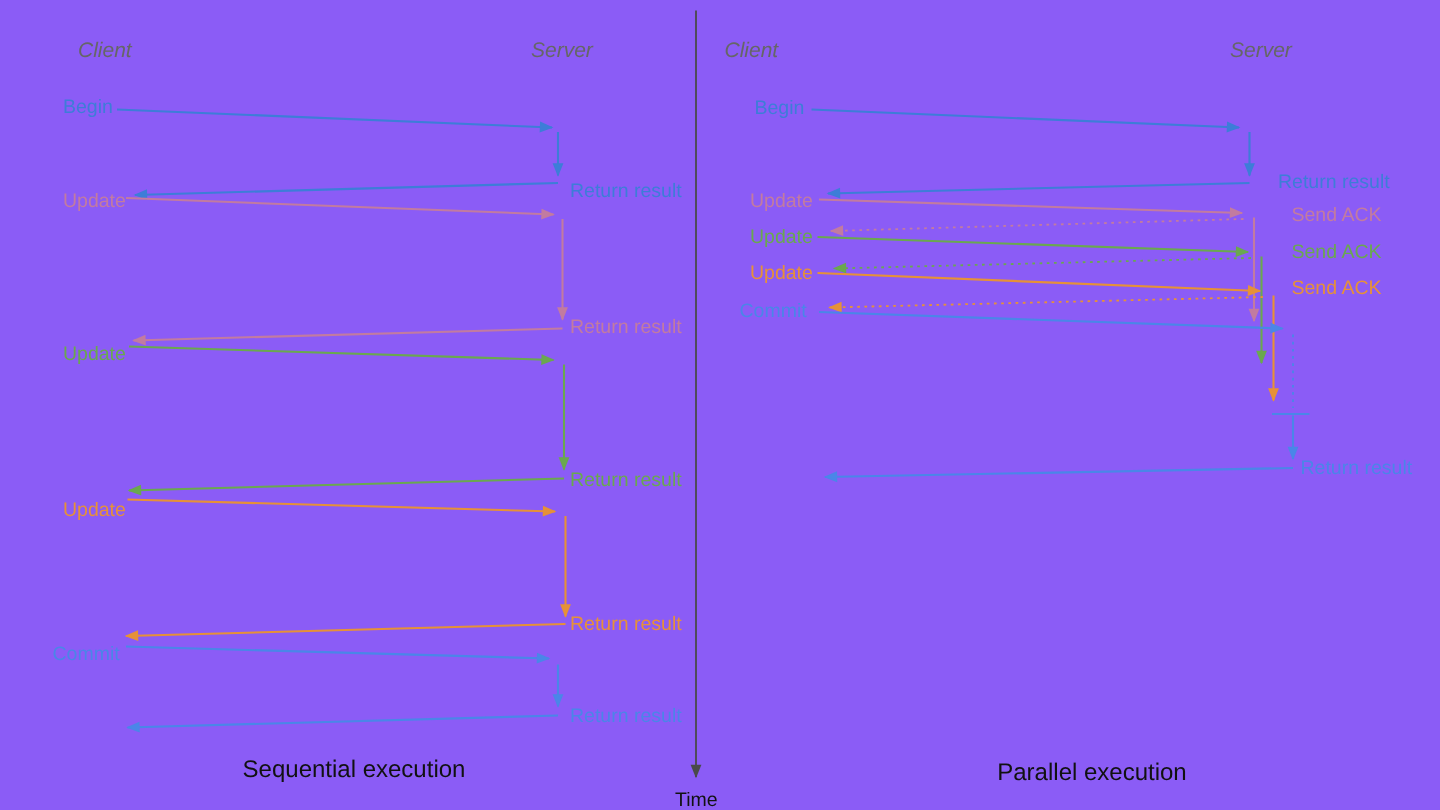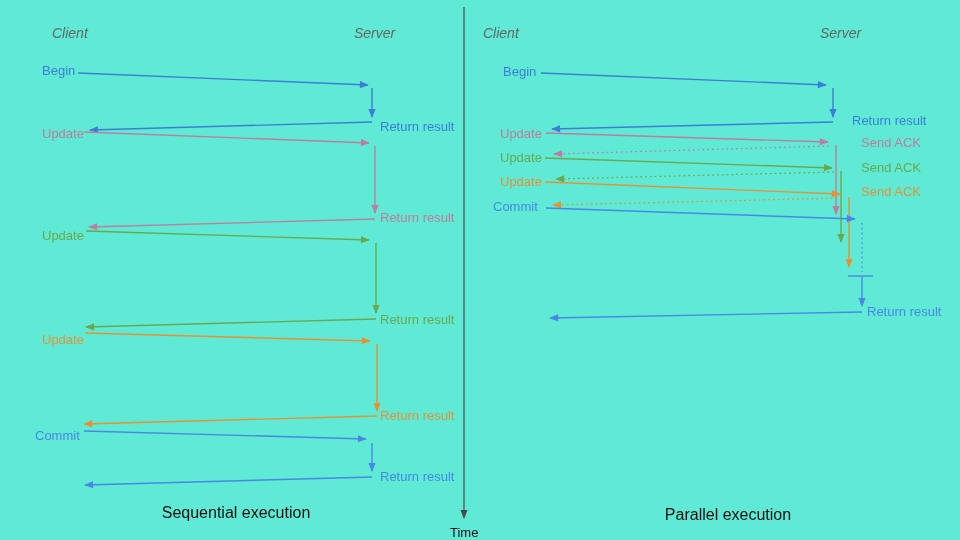--- a/index.html
+++ b/index.html
@@ -1,16 +1,16 @@
 <!DOCTYPE html>
 <html><head>
 <meta charset="utf-8">
 <style>
   html,body{margin:0;padding:0;background:#ffffff;}
-  .stage{position:relative;width:960px;height:540px;background:#5eead4;overflow:hidden;
+  .stage{position:relative;width:960px;height:540px;background:#8b5cf6;overflow:hidden;
          font-family:"Liberation Sans",sans-serif;}
   svg{display:block;}
   text{font-family:"Liberation Sans",sans-serif;}
   .hdr{font-size:14px;font-style:italic;}
   .msg{font-size:13px;}
   .cap{font-size:16px;}
   .time{font-size:13px;}
 </style>
 </head>
 <body>

